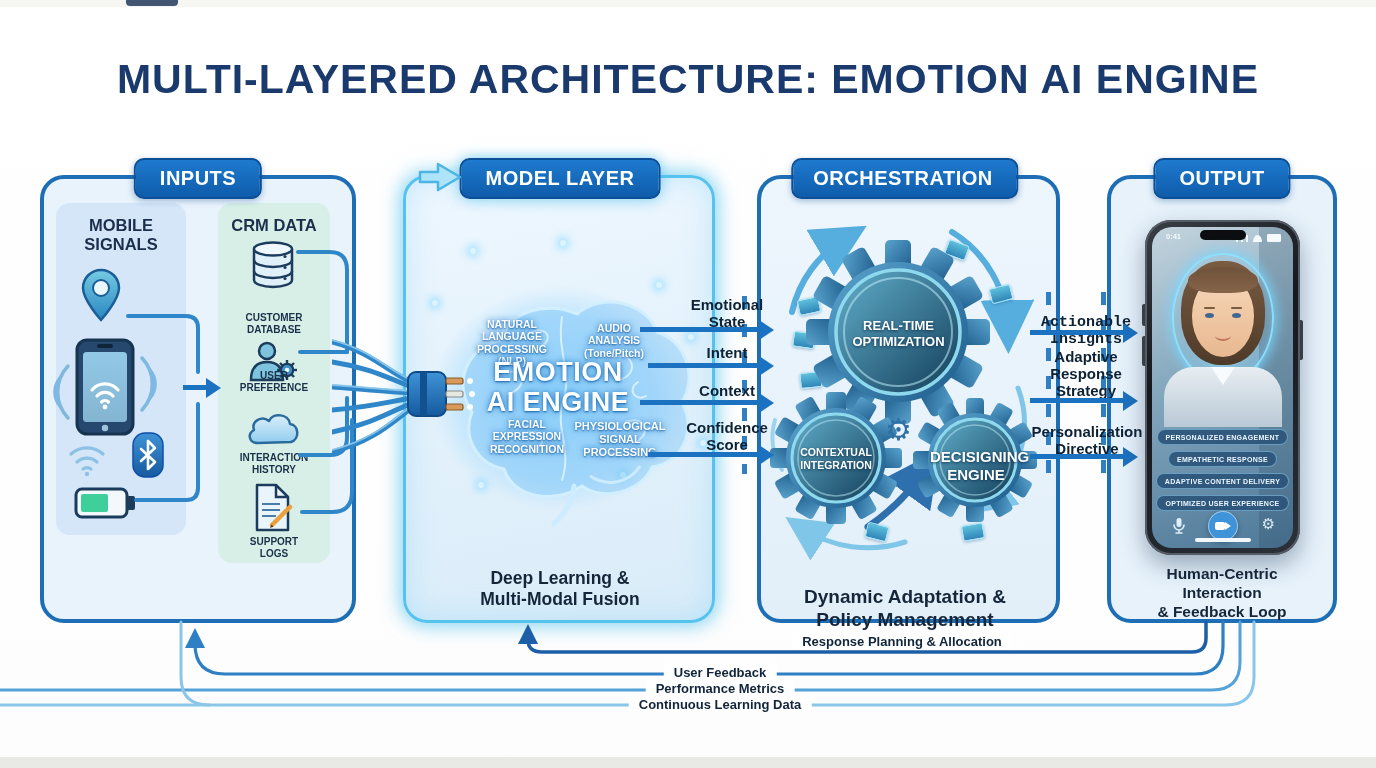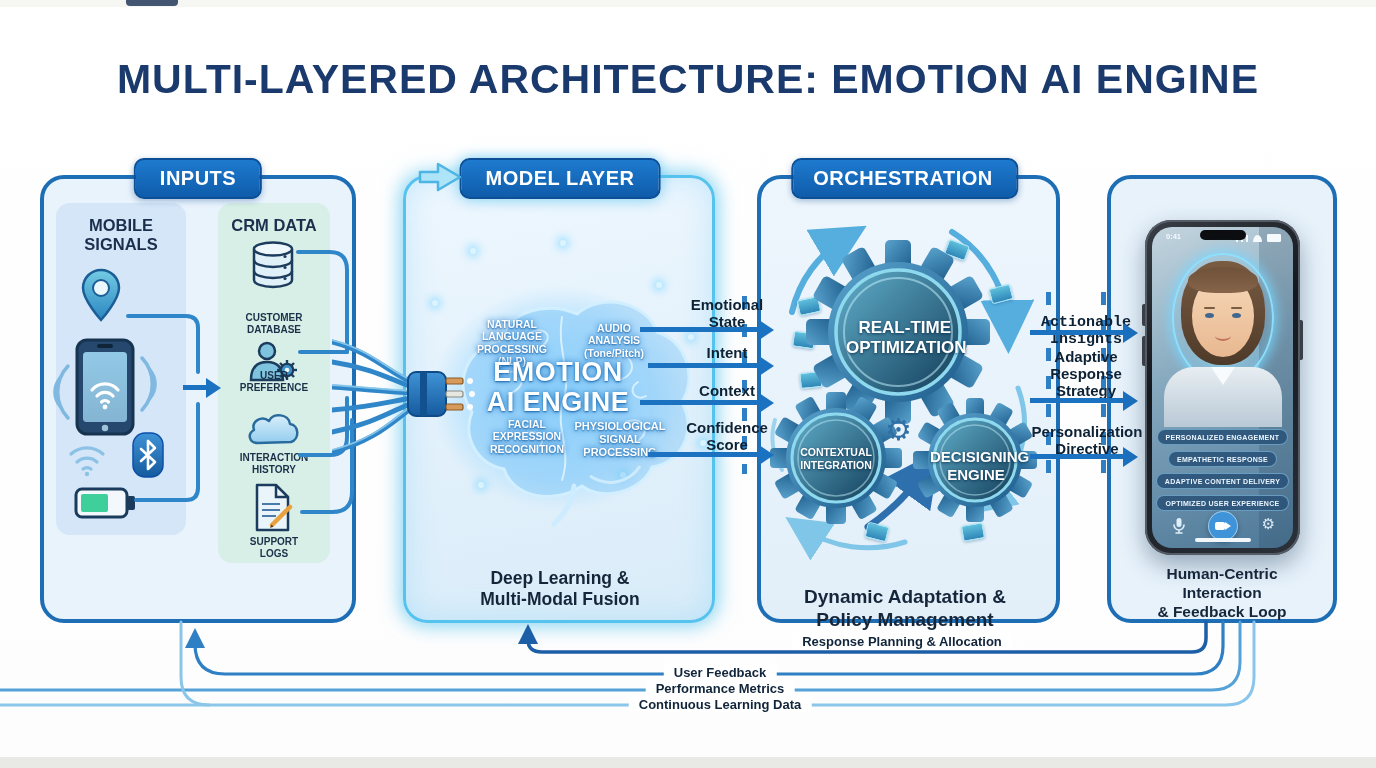--- a/index.html
+++ b/index.html
@@ -108,20 +108,21 @@
   <div class="txt main-title">MULTI-LAYERED ARCHITECTURE: EMOTION AI ENGINE</div>
 
   <div class="panel panel-solid" style="left:40px;width:316px;"></div>
   <div class="panel panel-glow" style="left:403px;width:312px;"></div>
   <div class="panel panel-solid" style="left:757px;width:303px;background:linear-gradient(#eef6fd,#e2eff9);"></div>
   <div class="panel panel-solid" style="left:1107px;width:230px;background:#e7f2fb;"></div>
 
   <div class="tab" style="left:198px;">INPUTS</div>
   <div class="tab" style="left:560px;box-shadow:0 0 14px rgba(86,195,238,.8);">MODEL LAYER</div>
   <div class="tab" style="left:905px;padding-left:20px;">ORCHESTRATION</div>
+  <div class="tab" style="left:1222px;">OUTPUT</div>
 
   <svg class="abs" style="left:418px;top:160px;z-index:7;" width="46" height="34" viewBox="0 0 46 34">
     <path d="M2 12 L20 12 L20 4 L42 17 L20 30 L20 22 L2 22 Z" fill="#aee4f8" stroke="#4db4e4" stroke-width="2.5" stroke-linejoin="round"></path>
   </svg>
 
   <div class="subpanel" style="left:56px;top:203px;width:130px;height:332px;background:#d4e6f7;"></div>
   <div class="subpanel" style="left:218px;top:203px;width:112px;height:360px;background:#d7efe6;"></div>
   <div class="subpanel-title" style="left:56px;top:216px;width:130px;">MOBILE
 SIGNALS</div>
   <div class="subpanel-title" style="left:218px;top:216px;width:112px;">CRM DATA</div>
@@ -349,21 +350,21 @@
         <rect x="-13" y="-92" width="26" height="30" rx="5" transform="rotate(210)"></rect>
       <rect x="-13" y="-92" width="26" height="30" rx="5" transform="rotate(240)"></rect>
         <rect x="-13" y="-92" width="26" height="30" rx="5" transform="rotate(270)"></rect>
       <rect x="-13" y="-92" width="26" height="30" rx="5" transform="rotate(300)"></rect>
         <rect x="-13" y="-92" width="26" height="30" rx="5" transform="rotate(330)"></rect>
     </g>
     <circle r="70" fill="url(#gBody)"></circle>
     <circle r="62" fill="url(#gDisc)" stroke="#8fd9ee" stroke-width="3.5"></circle>
     <circle r="54" fill="none" stroke="rgba(190,235,250,.55)" stroke-width="2"></circle>
   </svg>
-  <div class="gear-label" style="left:846px;top:318px;width:105px;font-size:17px;text-align:right;">REAL-TIME
+  <div class="gear-label" style="left:846px;top:318px;width:105px;font-size:13px;">REAL-TIME
 OPTIMIZATION</div>
 
   <svg class="abs" style="left:766px;top:388px;z-index:3;" width="140" height="140" viewBox="-70 -70 140 140">
     <g fill="url(#gBody)">
       <rect x="-10" y="-66" width="20" height="24" rx="4"></rect>
         <rect x="-10" y="-66" width="20" height="24" rx="4" transform="rotate(30)"></rect>
       <rect x="-10" y="-66" width="20" height="24" rx="4" transform="rotate(60)"></rect>
         <rect x="-10" y="-66" width="20" height="24" rx="4" transform="rotate(90)"></rect>
       <rect x="-10" y="-66" width="20" height="24" rx="4" transform="rotate(120)"></rect>
         <rect x="-10" y="-66" width="20" height="24" rx="4" transform="rotate(150)"></rect>

